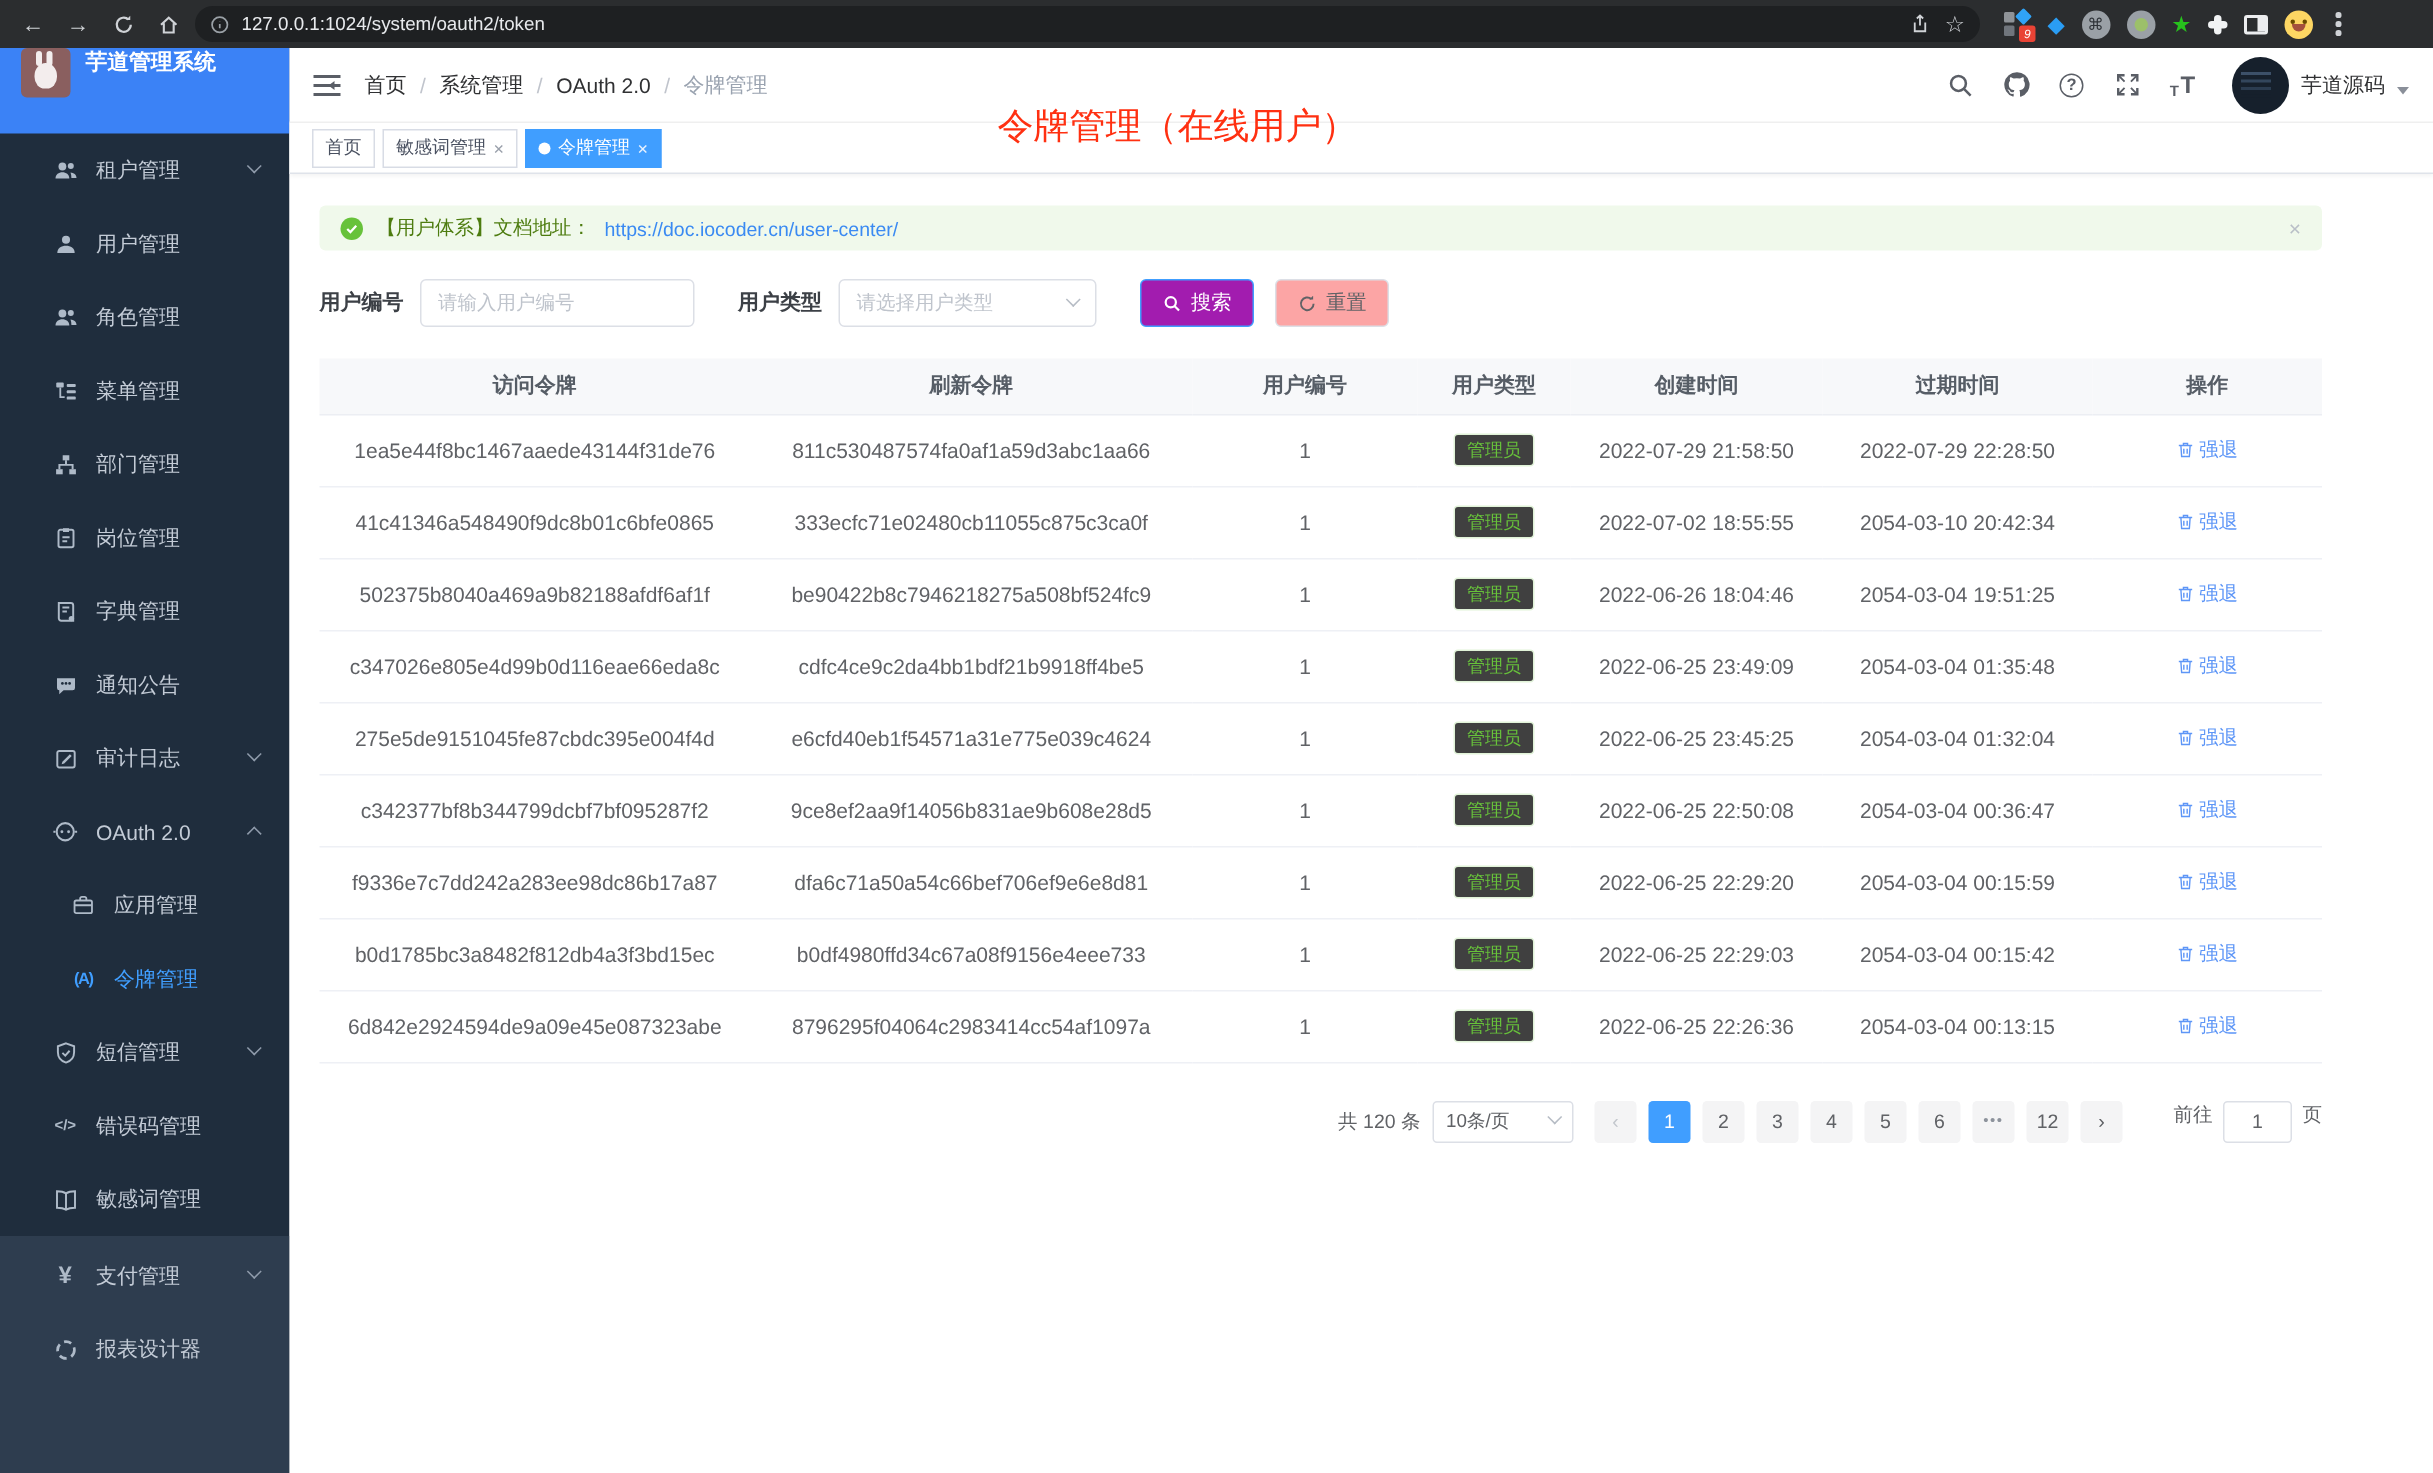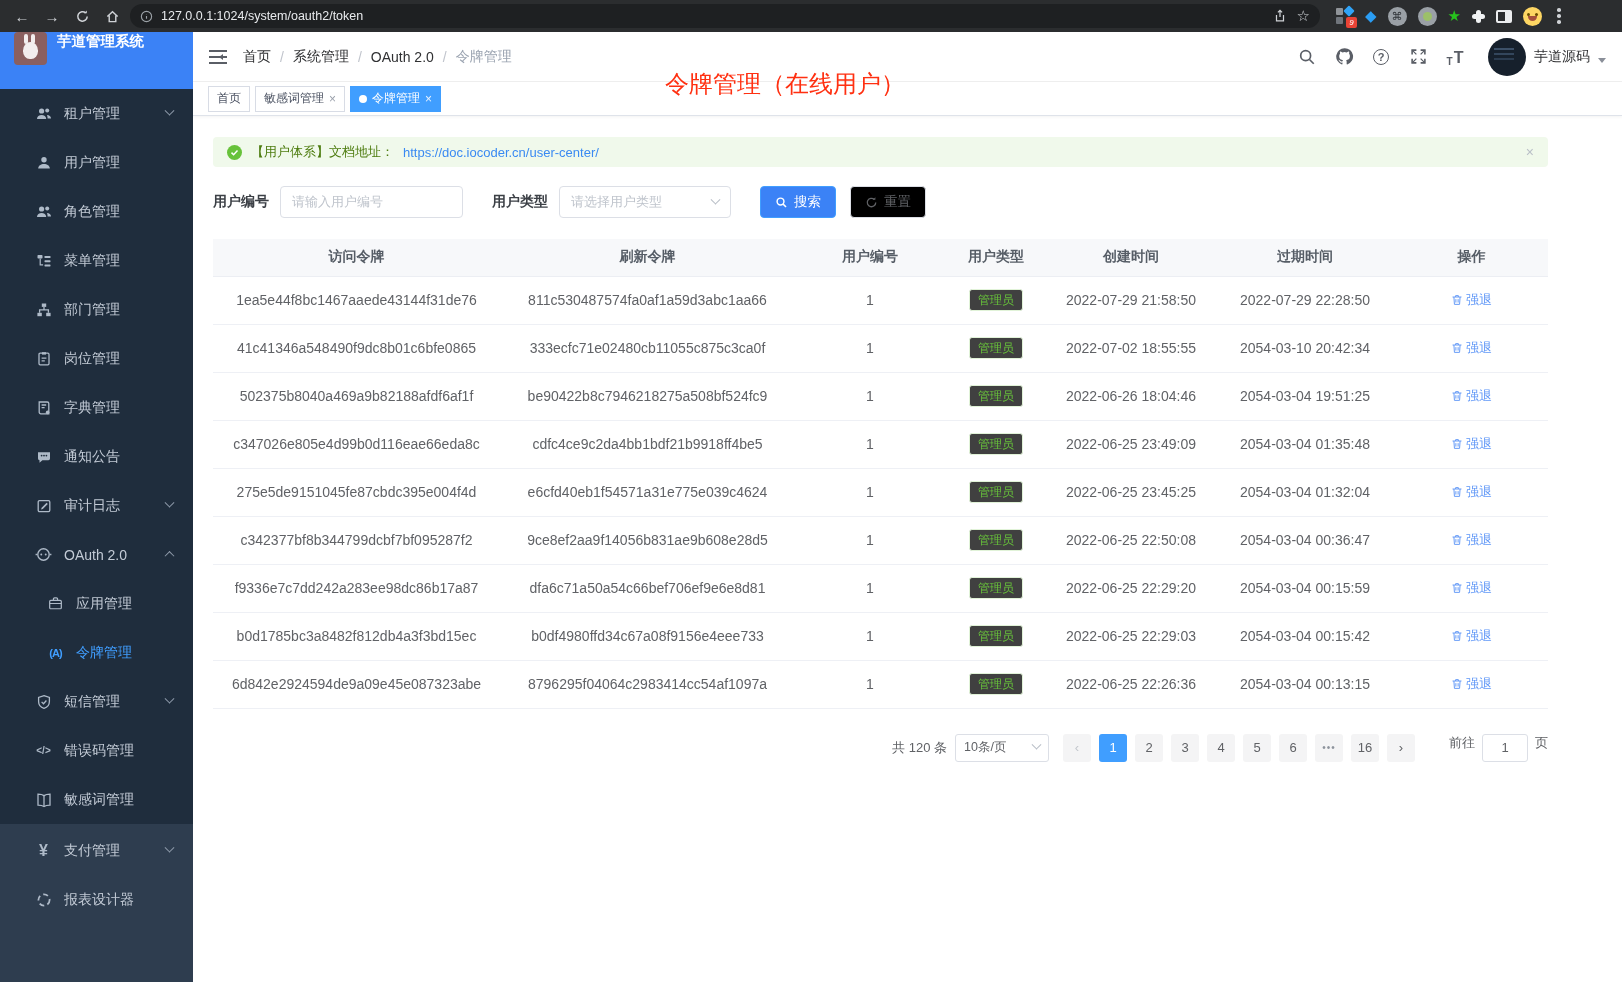--- a/index.html
+++ b/index.html
@@ -97,22 +97,22 @@
   .alert-link { color:#3a8af2; text-decoration:none; }
   .alert-close { margin-left:auto; color:#b9bfc7; font-size:14px; cursor:pointer; }
 
   .filters { display:flex; align-items:center; margin-top:19px; font-size:14px; }
   .flabel { font-weight:700; color:#3c4046; margin-right:11px; }
   .finput { width:183px; height:32px; border:1px solid #dcdfe6; border-radius:4px; padding:0 11px; font-size:13px; color:#606266; display:flex; align-items:center; margin-right:29px; }
   .placeholder { color:#bfc4cc; }
   .fselect { width:172px; height:32px; border:1px solid #dcdfe6; border-radius:4px; padding:0 11px; font-size:13px; display:flex; align-items:center; margin-right:29px; justify-content:space-between; cursor:pointer; }
   .sel-chev { width:7px; height:7px; border-right:1.4px solid #b6bcc5; border-bottom:1.4px solid #b6bcc5; transform:rotate(45deg) translate(-2px,-2px); }
   .btn { height:32px; border-radius:4px; display:inline-flex; align-items:center; justify-content:center; gap:6px; font-size:13.5px; cursor:pointer; padding:0 14px; }
-  .btn-primary { background:#3b82f6; color:#fff; border:1px solid #409eff; margin-right:14px; }
-  .btn-plain { background:#000000; color:#606266; border:1px solid #dcdfe6; }
+  .btn-primary { background:#a21caf; color:#fff; border:1px solid #409eff; margin-right:14px; }
+  .btn-plain { background:#fca5a5; color:#606266; border:1px solid #dcdfe6; }
 
   table { border-collapse:collapse; table-layout:fixed; width:1335px; margin-top:21px; }
   th { height:37px; background:#f7f8fa; color:#565d66; font-size:14px; font-weight:700; text-align:center; border-bottom:1px solid #eceef3; }
   td { height:48px; color:#606266; font-size:14px; text-align:center; border-bottom:1px solid #eef0f5; white-space:nowrap; overflow:hidden; }
   .badge { display:inline-block; padding:3px 8px; font-size:12px; color:#67c23a; background:#404040; border:1px solid #e1f3d8; border-radius:3px; line-height:1.2; }
   .act { color:#5e96f7; font-size:13px; display:inline-flex; align-items:center; gap:3px; cursor:pointer; text-decoration:none; }
 
   .pager { width:1335px; display:flex; align-items:center; justify-content:flex-end; gap:8px; margin-top:25px; font-size:13px; color:#606266; }
   .psize { width:94px; height:28px; border:1px solid #dcdfe6; border-radius:3px; display:flex; align-items:center; justify-content:space-between; padding:0 8px; font-size:12.5px; color:#606266; cursor:pointer; margin-right:6px; }
   .pbtn { min-width:28px; height:28px; padding:0 4px; background:#f4f4f5; border-radius:3px; display:inline-flex; align-items:center; justify-content:center; color:#606266; font-size:13px; cursor:pointer; }
@@ -634,21 +634,21 @@
         <span class="pbtn prev">‹</span>
         <span class="pages-wrap">
 
         <span class="pbtn active">1</span>
             <span class="pbtn">2</span>
             <span class="pbtn">3</span>
             <span class="pbtn">4</span>
             <span class="pbtn">5</span>
             <span class="pbtn">6</span>
             <span class="pbtn dots">•••</span>
-            <span class="pbtn">16</span>
+            <span class="pbtn">12</span>
           </span>
         <span class="pbtn">›</span>
         <span class="goto">
           <span>前往</span>
           <input value="1" style="">
           <span>页</span>
         </span>
       </div>
     </div>
   </div>

